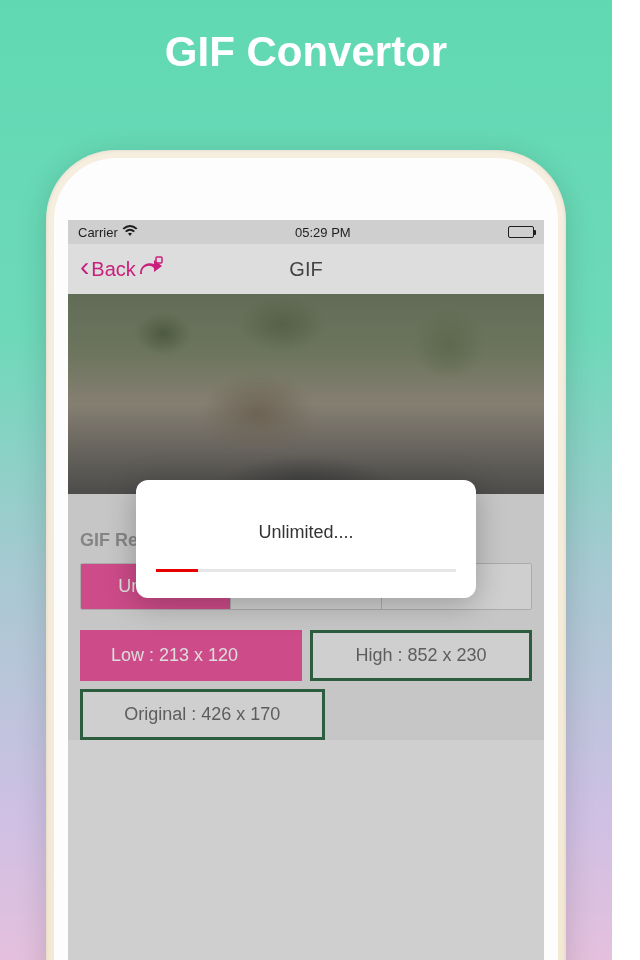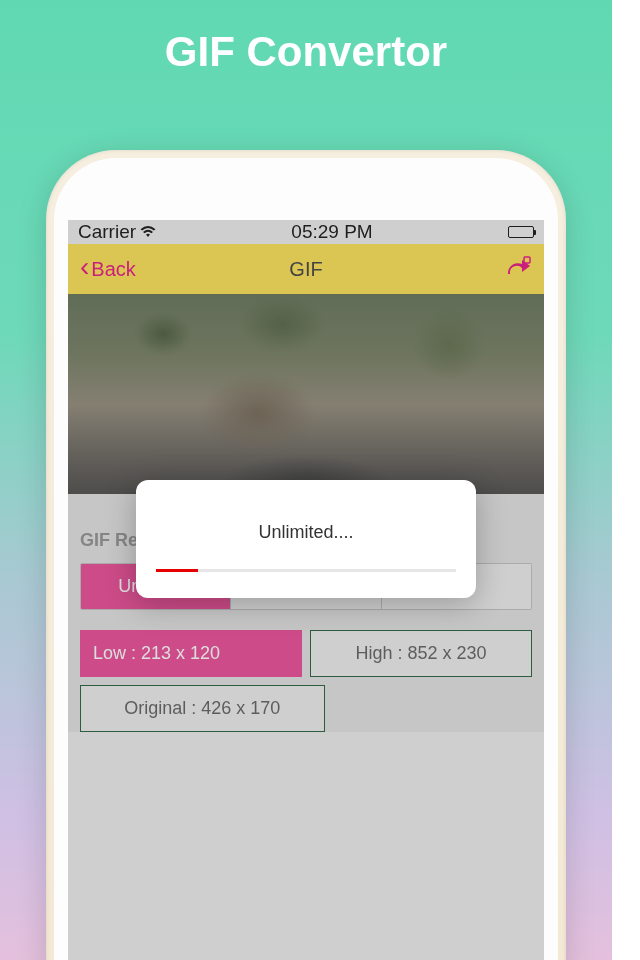--- a/index.html
+++ b/index.html
@@ -19,28 +19,28 @@
     border-radius: 70px;
     box-shadow: 0 6px 30px rgba(0,0,0,.15), inset 0 0 4px rgba(0,0,0,.1);
     padding: 8px;
   }
   .phone-inner { background:#fdfdfd; border-radius:62px; width:100%; height:100%; padding:62px 14px 0; position:relative; }
   .speaker { position:absolute; top:34px; left:50%; transform:translateX(-50%); width:70px; height:8px; background:#d8d2c2; border-radius:4px; }
   .camera  { position:absolute; top:32px; left:50%; transform:translateX(-85px); width:12px; height:12px; background:#cfc8b8; border-radius:50%; }
 
   .screen { width:100%; height:100%; background:#ececec; overflow:hidden; position:relative; }
 
-  .statusbar { height:24px; background:#ececec; display:flex; align-items:center; justify-content:space-between; padding:0 10px; font-size:19px; color:#000; }
+  .statusbar { height:24px; background:#ececec; display:flex; align-items:center; justify-content:space-between; padding:0 10px; font-size:13px; color:#000; }
   .statusbar .left, .statusbar .right { display:flex; align-items:center; gap:4px; }
   .wifi { display:inline-block; }
   .battery { width:26px; height:12px; border:1px solid #000; border-radius:2px; position:relative; }
   .battery::after { content:""; position:absolute; right:-3px; top:3px; width:2px; height:5px; background:#000; border-radius:0 1px 1px 0;}
   .battery-fill { background:#000; width:100%; height:100%; }
 
-  .navbar { height:50px; background:#fde047; display:flex; align-items:center; justify-content:space-between; padding:0 12px; }
+  .navbar { height:50px; background:#ffffff; display:flex; align-items:center; justify-content:flex-start; padding:0 12px; }
   .back-btn { display:flex; align-items:center; color:#e6007e; font-size:20px; gap:2px; }
   .back-chevron { font-size:28px; line-height:0; position:relative; top:-2px; font-weight:200; }
   .nav-title { color:#333; font-size:20px; font-weight:400; position:absolute; left:50%; transform:translateX(-50%); }
   .share-btn { color:#e6007e; font-size:22px; }
   .share-svg { width:28px; height:24px; }
 
   .content { background:#e0e0e0; }
   .video-area {
     height:200px;
     background: linear-gradient(180deg,#5a694d 0%, #6a7456 30%, #8a8270 55%, #5e5a53 80%, #3f3e3c 100%);
@@ -58,21 +58,21 @@
 
   .section { padding:14px 12px 0; }
   .section-label { color:#8a8a8a; font-size:18px; font-weight:600; margin:22px 0 12px; }
 
   .seg { display:flex; border:1px solid #bdbdbd; border-radius:2px; overflow:hidden; }
   .seg-item { flex:1; text-align:center; padding:12px 0; font-size:18px; color:#555; background:#ececec; }
   .seg-item + .seg-item { border-left:1px solid #bdbdbd; }
   .seg-item.selected { background:#e83d8e; color:#fff; }
 
   .res-grid { display:flex; flex-wrap:wrap; gap:8px; margin-top:20px; }
-  .res-item { border:1px solid #14532d; padding:12px 12px; font-size:18px; color:#555; background:#ececec; }
+  .res-item { border:3px solid #14532d; padding:12px 28px; font-size:18px; color:#555; background:#ececec; }
   .res-item.selected { background:#e83d8e; color:#fff; border-color:#e83d8e; }
   .res-item.low  { flex:0 0 calc(50% - 4px);}
   .res-item.high { flex:0 0 calc(50% - 4px); text-align:center;}
   .res-item.orig { flex:0 0 calc(55% - 4px); text-align:center;}
 
   .overlay { position:absolute; inset:0; background:rgba(120,120,120,.25); display:flex; align-items:flex-start; justify-content:center; }
   .dialog {
     margin-top:260px; width:340px; background:#fff; border-radius:12px; padding:22px 20px 26px; text-align:center;
     box-shadow:0 6px 30px rgba(0,0,0,.25);
   }

